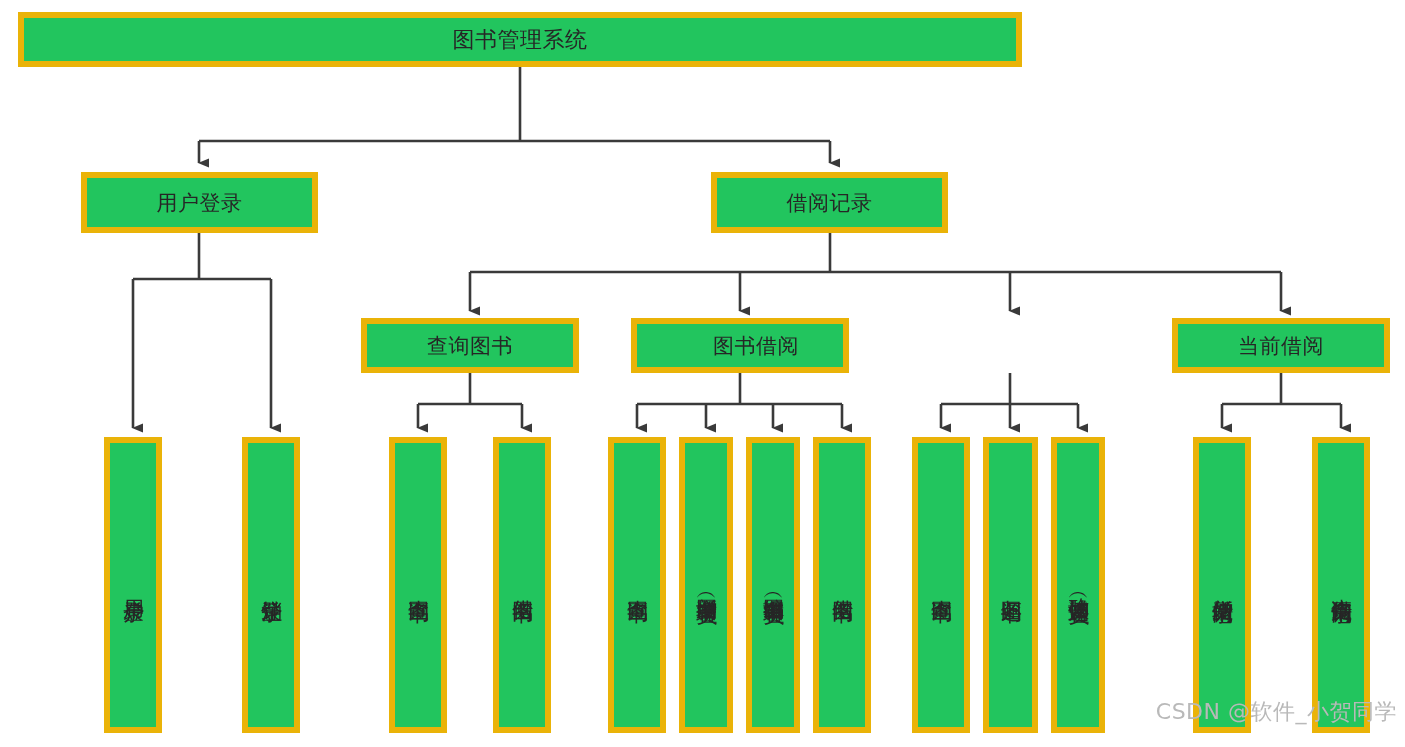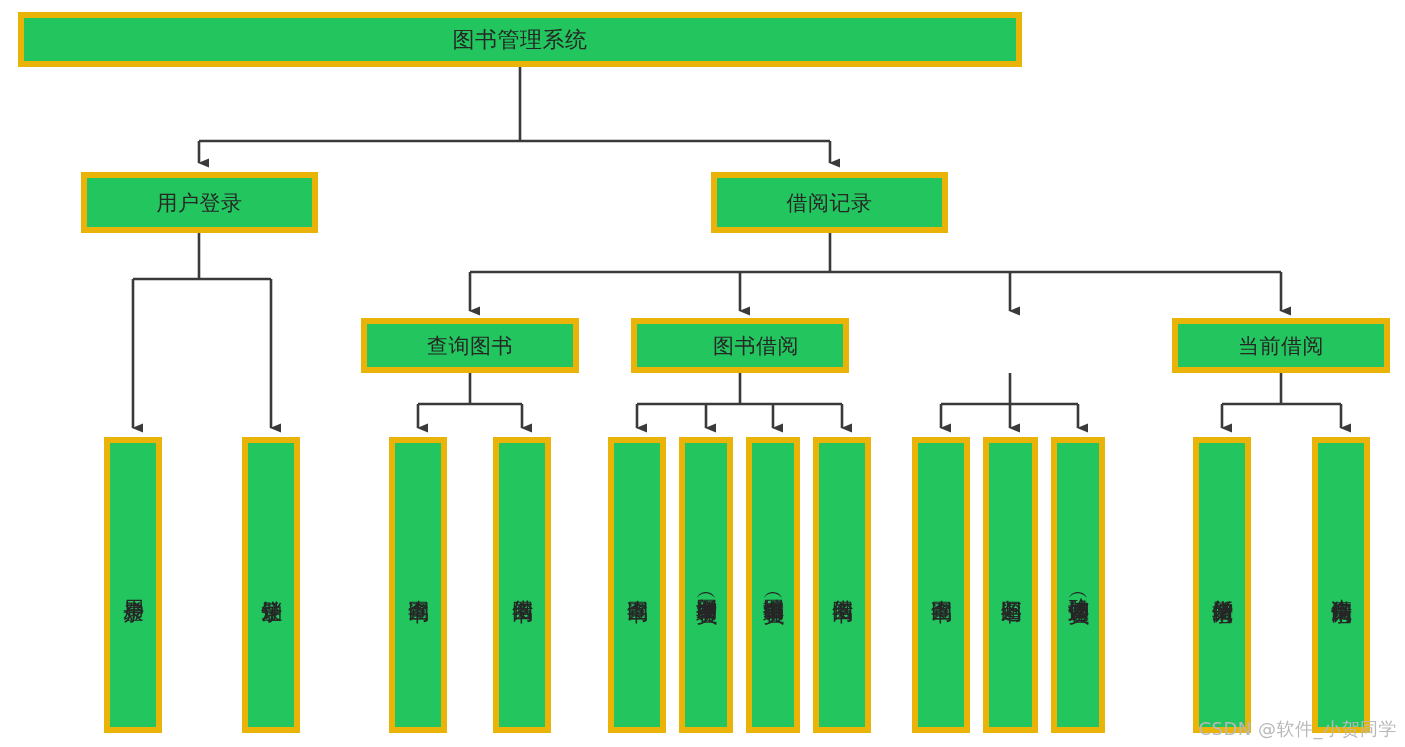--- a/index.html
+++ b/index.html
@@ -50,22 +50,22 @@
     letter-spacing: 1px;
     padding: 4px 0;
     white-space: nowrap;
   }
   .node .lbl {
     display: block;
   }
   .watermark {
     position: absolute;
     right: 8px;
-    bottom: 6px;
-    font-size: 18px;
+    bottom: 20px;
+    font-size: 22px;
     color: #b9b9b9;
     letter-spacing: 0.5px;
     white-space: nowrap;
   }
 </style>
 </head>
 <body>
 
 <div id="canvas">
 

